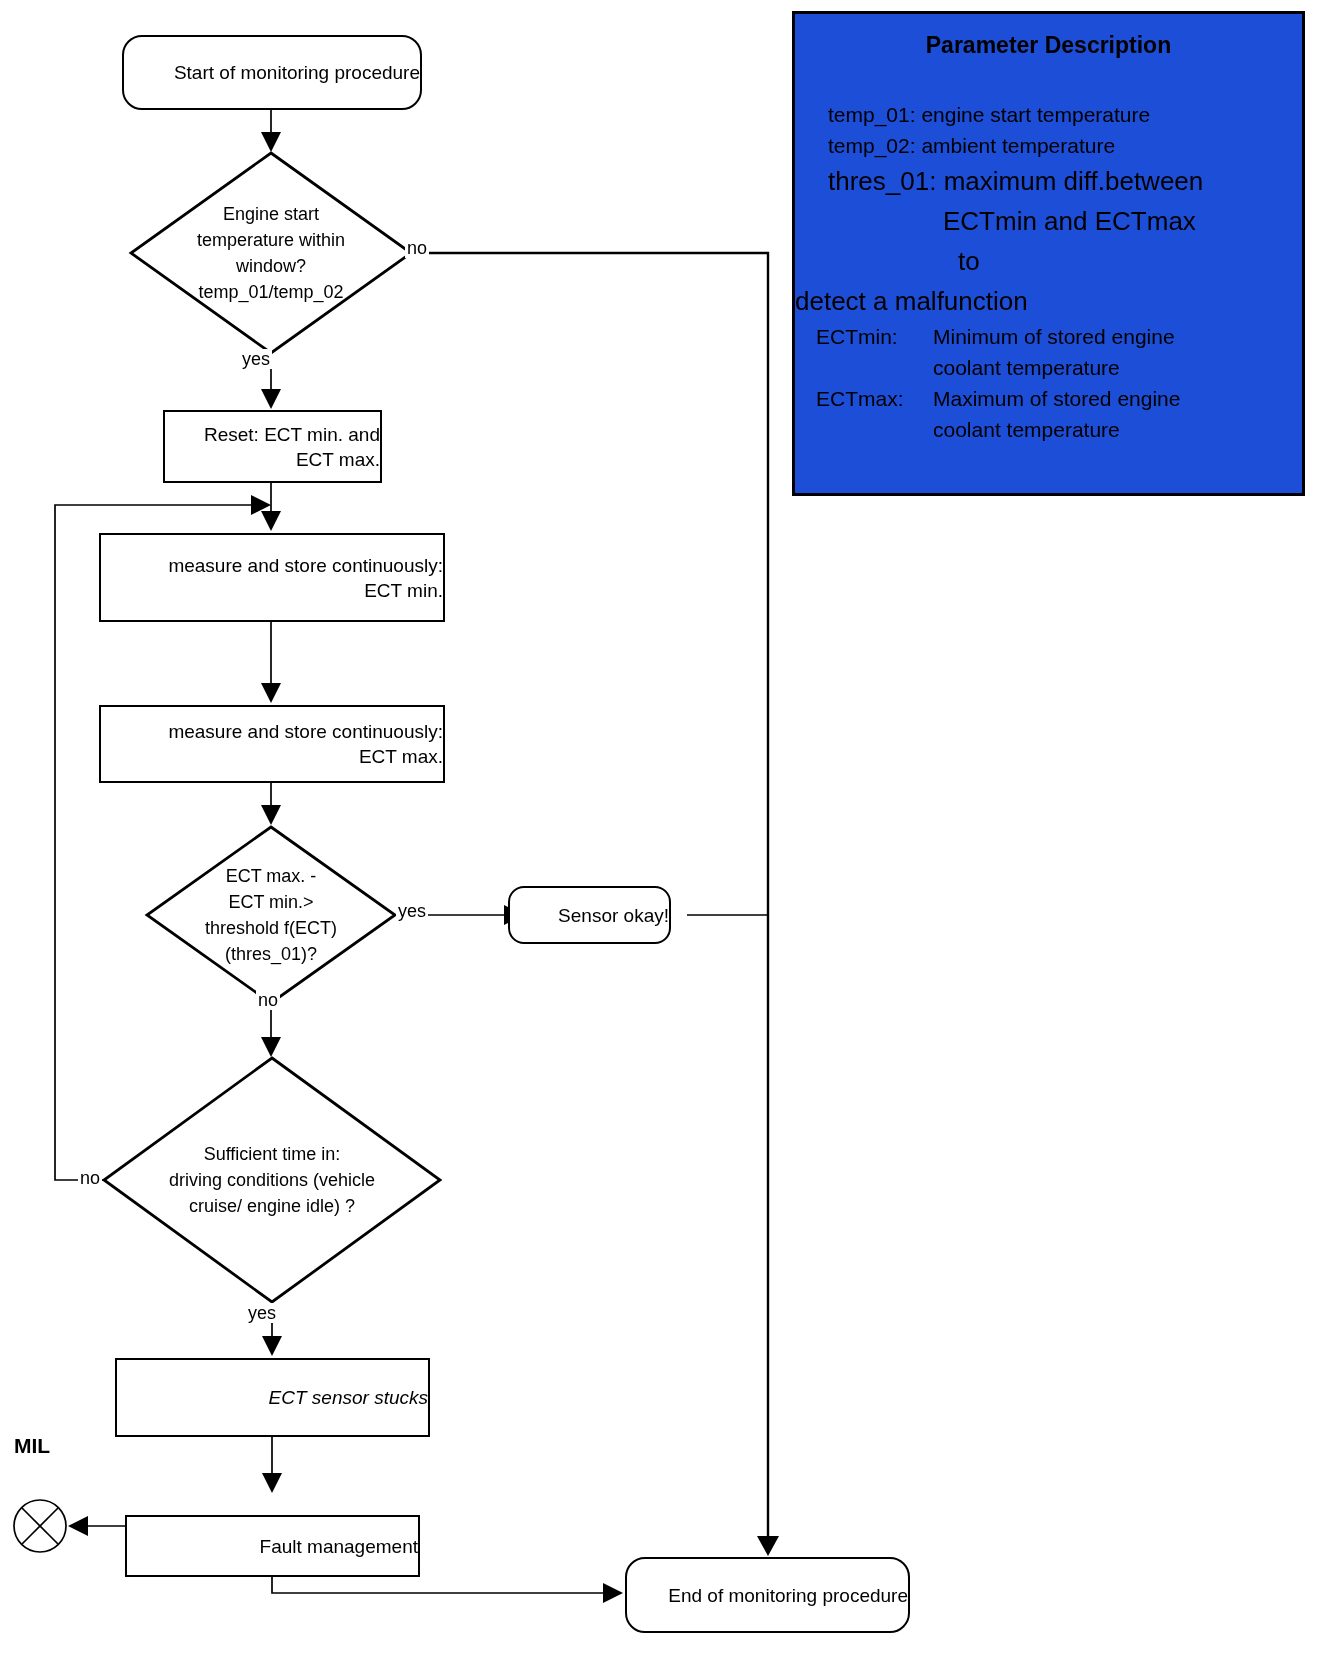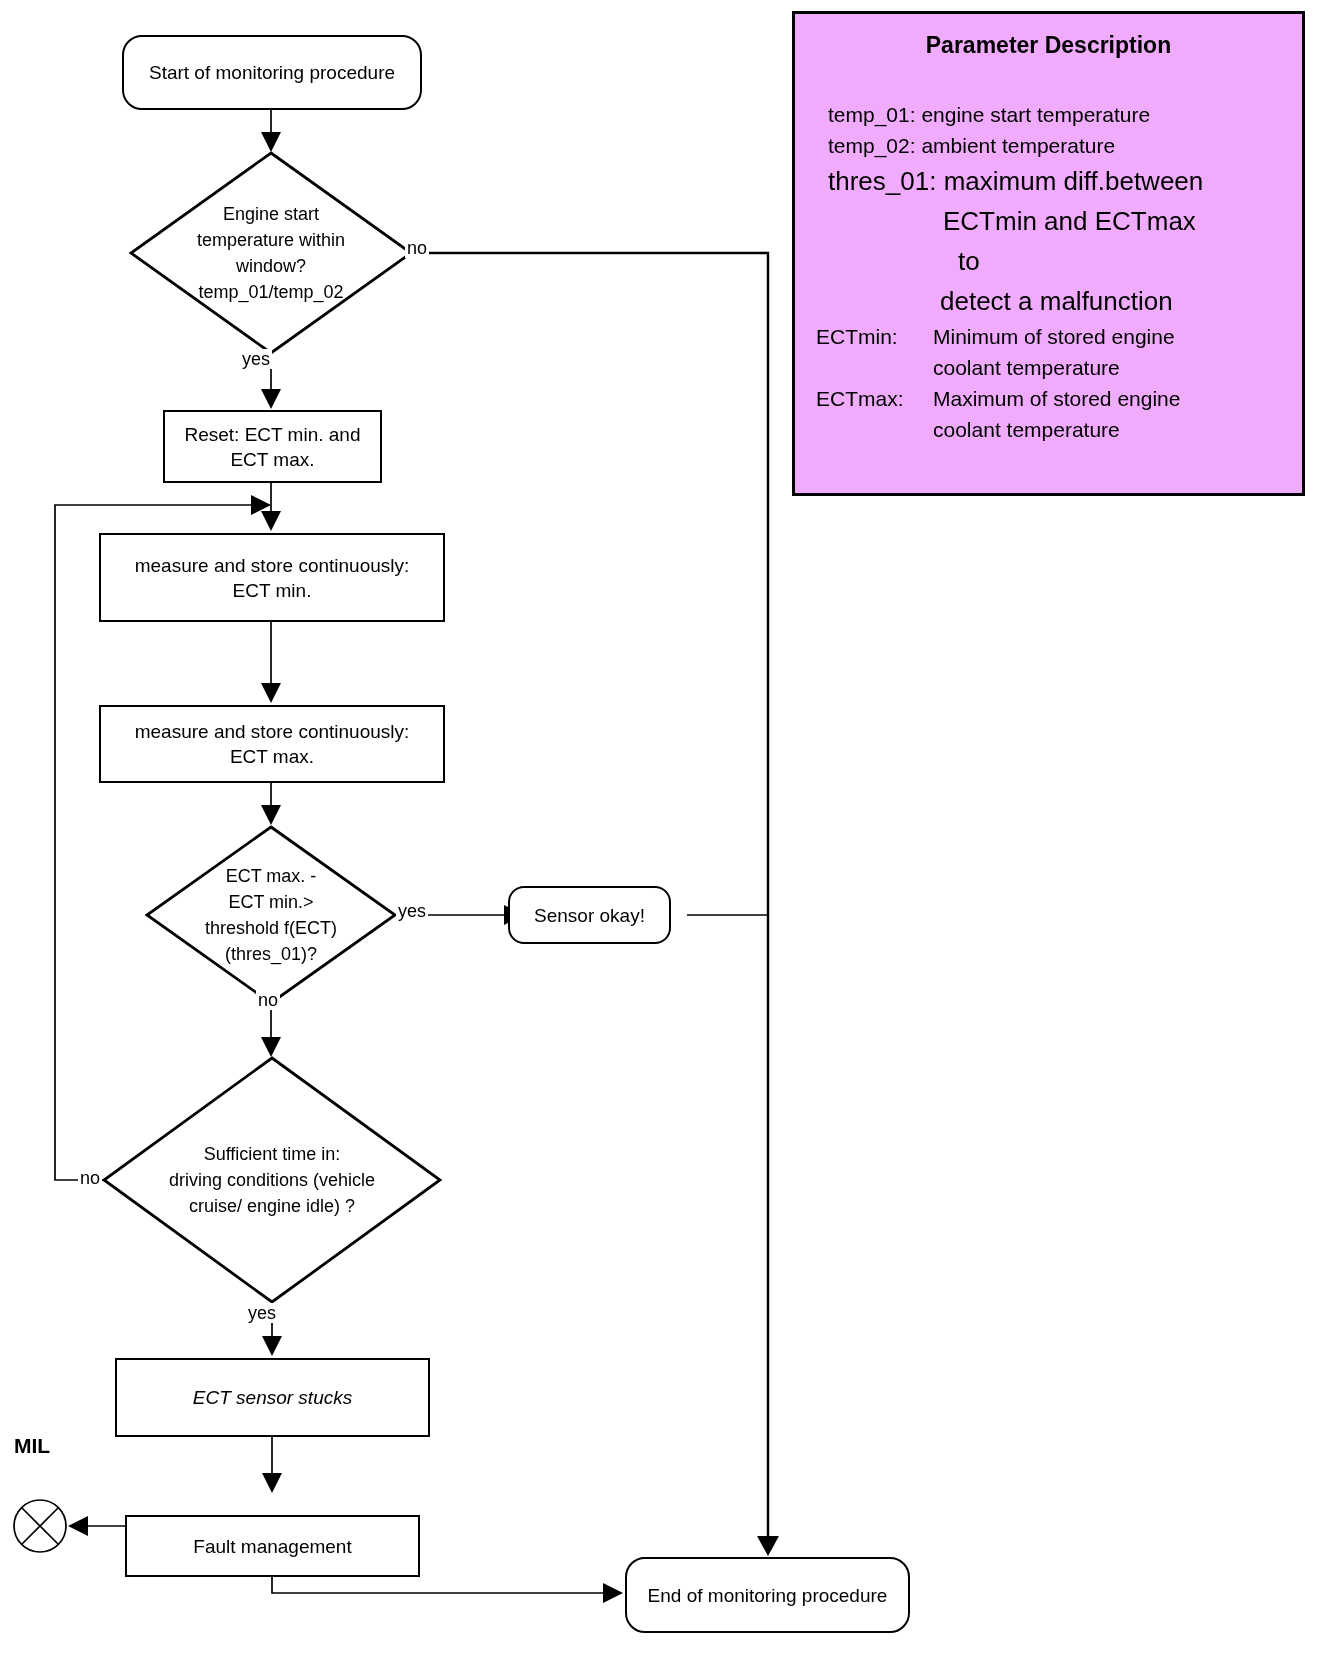--- a/index.html
+++ b/index.html
@@ -4,47 +4,47 @@
 <style>
   html,body{margin:0;padding:0;background:#ffffff;}
   .stage{
     position:relative;width:1328px;height:1662px;background:#ffffff;
     font-family:"Liberation Sans","DejaVu Sans",sans-serif;color:#000;
     overflow:hidden;
   }
   .wires{position:absolute;left:0;top:0;}
   .node{
     position:absolute;box-sizing:border-box;background:#fff;border:2.5px solid #000;
-    display:flex;flex-direction:column;align-items:center;justify-content:center;
+    display:flex;flex-direction:column;align-items:flex-end;justify-content:center;
     text-align:center;font-size:19px;line-height:25px;
   }
   .node.rounded{border-radius:20px;border-width:2px;}
   .node span{display:block;}
   .dtext{
     position:absolute;display:flex;flex-direction:column;align-items:center;justify-content:center;
     text-align:center;font-size:18px;line-height:26px;
   }
   .dtext span{display:block;}
   .elabel{
     position:absolute;font-size:18px;line-height:20px;background:#fff;padding:0 2px;white-space:nowrap;
   }
   .mil-label{position:absolute;left:14px;top:1434px;font-size:21px;font-weight:bold;background:transparent;}
   .legend{
     position:absolute;left:792px;top:11px;width:513px;height:485px;
-    border:3px solid #000;background:#f0abfc;box-sizing:border-box;
+    border:3px solid #000;background:#1d4ed8;box-sizing:border-box;
   }
   .legend-title{margin-top:18px;text-align:center;font-size:23px;font-weight:bold;}
   .legend-body{margin-top:40px;}
   .lline{white-space:nowrap;}
   .lline.n{font-size:21px;line-height:31px;}
   .lline.lg{font-size:26px;line-height:40px;}
   .i-a{padding-left:21px;margin-left:12px;}
   .i-b{padding-left:148px;}
   .i-c{padding-left:163px;}
-  .i-d{padding-left:145px;}
+  .i-d{}
   .i-e{padding-left:138px;}
   .defrow{position:relative;font-size:21px;line-height:31px;white-space:nowrap;}
   .defrow .term{position:absolute;left:21px;top:0;}
   .defrow .desc{display:block;padding-left:138px;}
 </style>
 </head>
 <body>
 
 <div class="stage">
 

